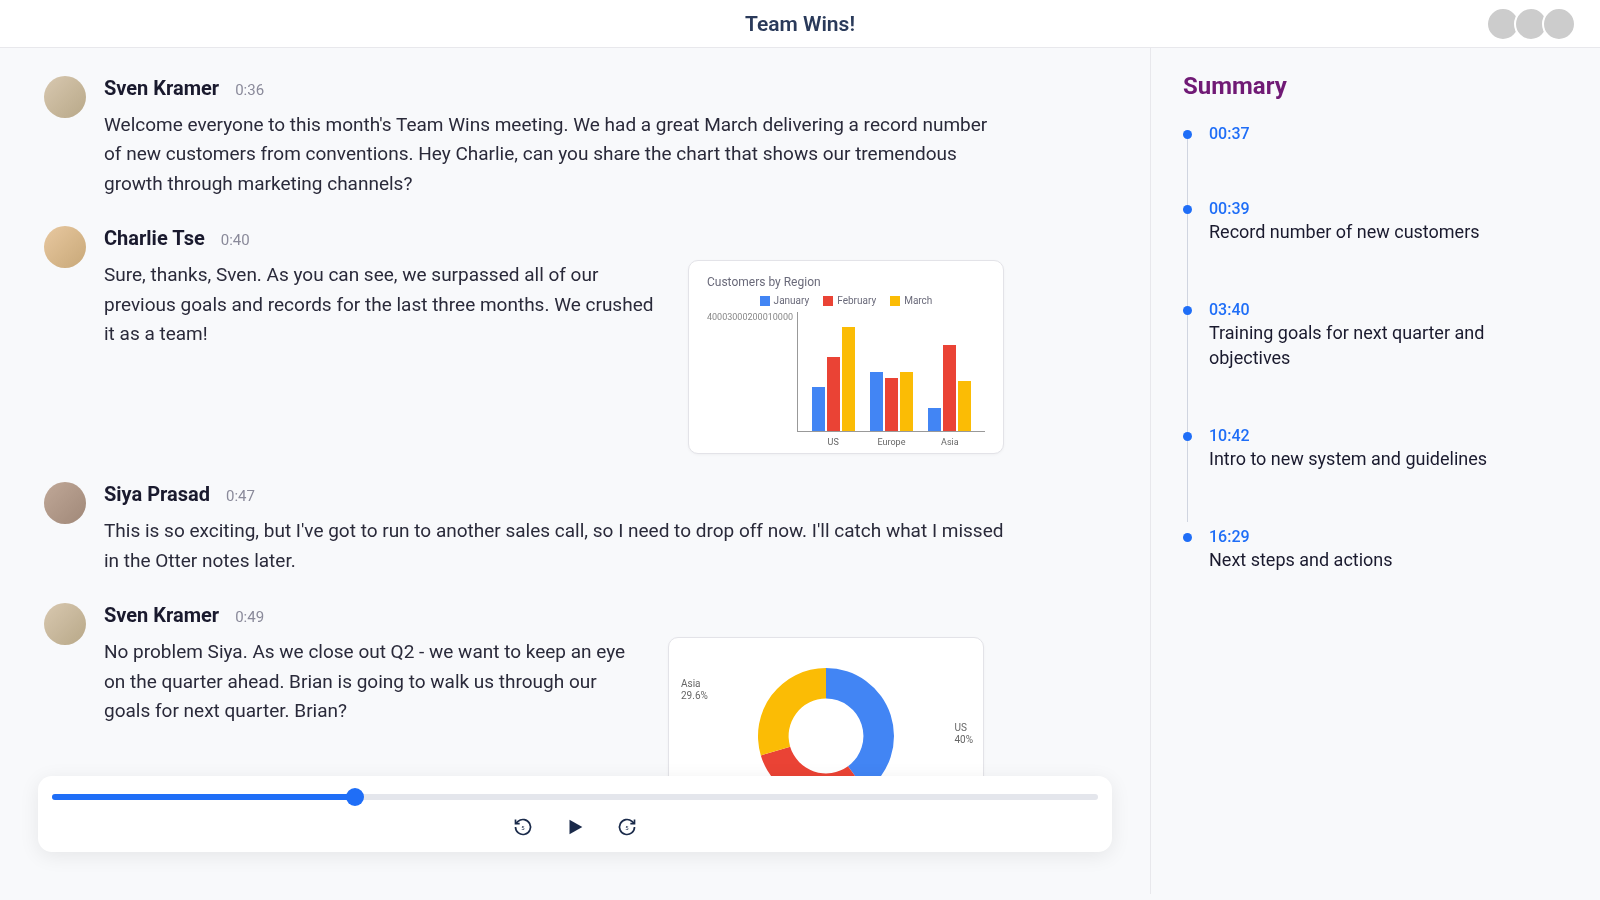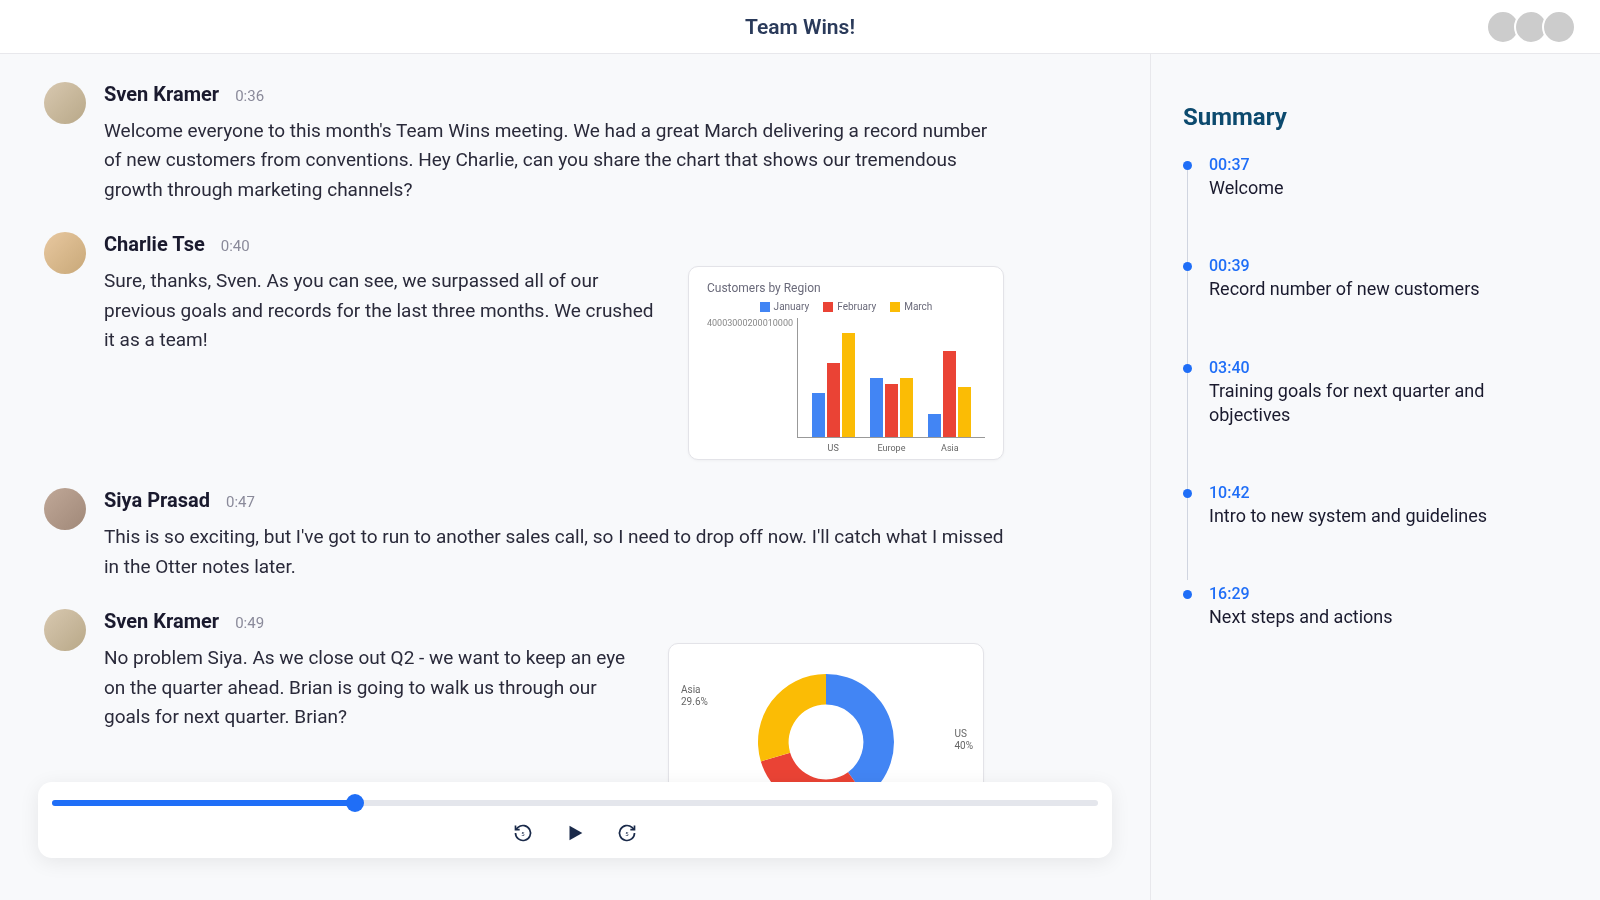--- a/index.html
+++ b/index.html
@@ -9,21 +9,21 @@
     }
     body {
       font-family: -apple-system, BlinkMacSystemFont, "Segoe UI", Roboto, Helvetica, Arial, sans-serif;
       background: #f8f9fb;
       color: #1a1a2e;
       width: 1600px;
       height: 900px;
       overflow: hidden;
     }
     .header {
-      height: 54px;
+      height: 48px;
       background: #fff;
       border-bottom: 1px solid #e8e8ec;
       display: flex;
       align-items: center;
       justify-content: center;
       position: relative;
     }
     .page-title {
       font-size: 21px;
       font-weight: 600;
@@ -209,22 +209,21 @@
     .summary-col {
       width: 450px;
       border-left: 1px solid #e8e8ec;
       padding: 24px 32px;
       background: #f8f9fb;
     }
     .summary-heading {
       font-size: 24px;
       font-weight: 700;
       margin-bottom: 24px;
-      color: #0c4a6e;
-      margin-top: 25px;
+      color: #701a75;
     }
     .summary-list {
       position: relative;
     }
     .summary-list::before {
       content: '';
       position: absolute;
       left: 4px;
       top: 10px;
       bottom: 50px;
@@ -476,21 +475,20 @@
       </div>
     </div>
   </div>
 
   <div class="summary-col">
     <div class="summary-heading">Summary</div>
     <div class="summary-list" id="summary-list">
         <div class="summary-item">
     <div class="summary-dot"></div>
     <div class="summary-time">00:37</div>
-    <div class="summary-title">Welcome</div>
   </div>
         <div class="summary-item">
     <div class="summary-dot"></div>
     <div class="summary-time">00:39</div>
     <div class="summary-title">Record number of new customers</div>
   </div>
         <div class="summary-item">
     <div class="summary-dot"></div>
     <div class="summary-time">03:40</div>
     <div class="summary-title">Training goals for next quarter and objectives</div>

